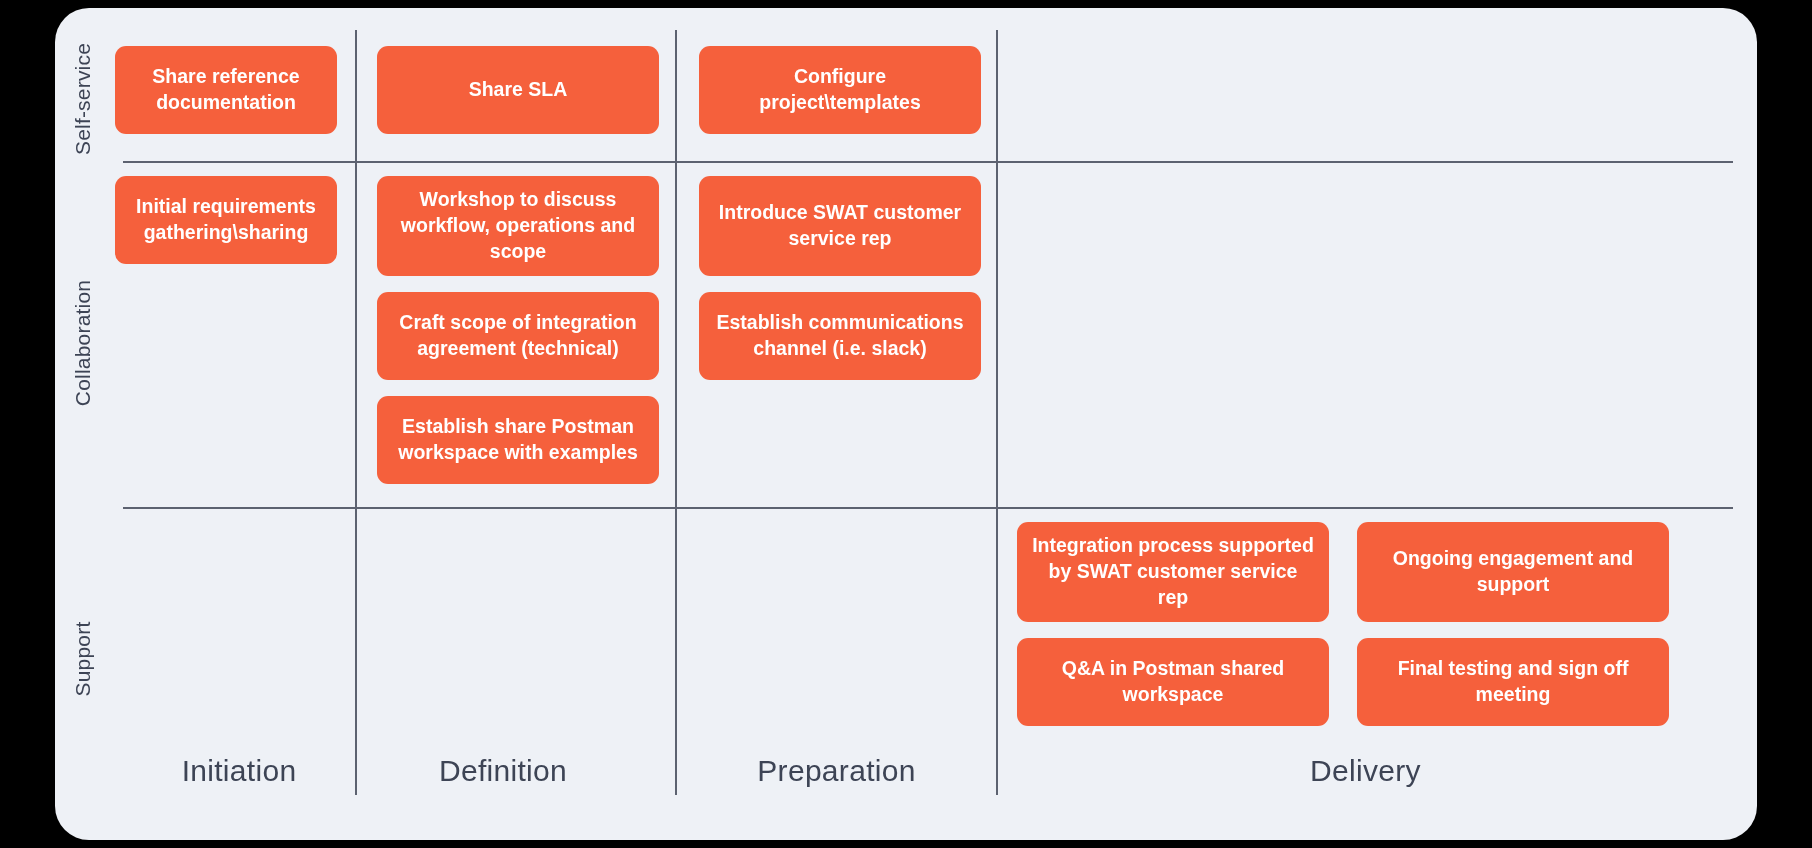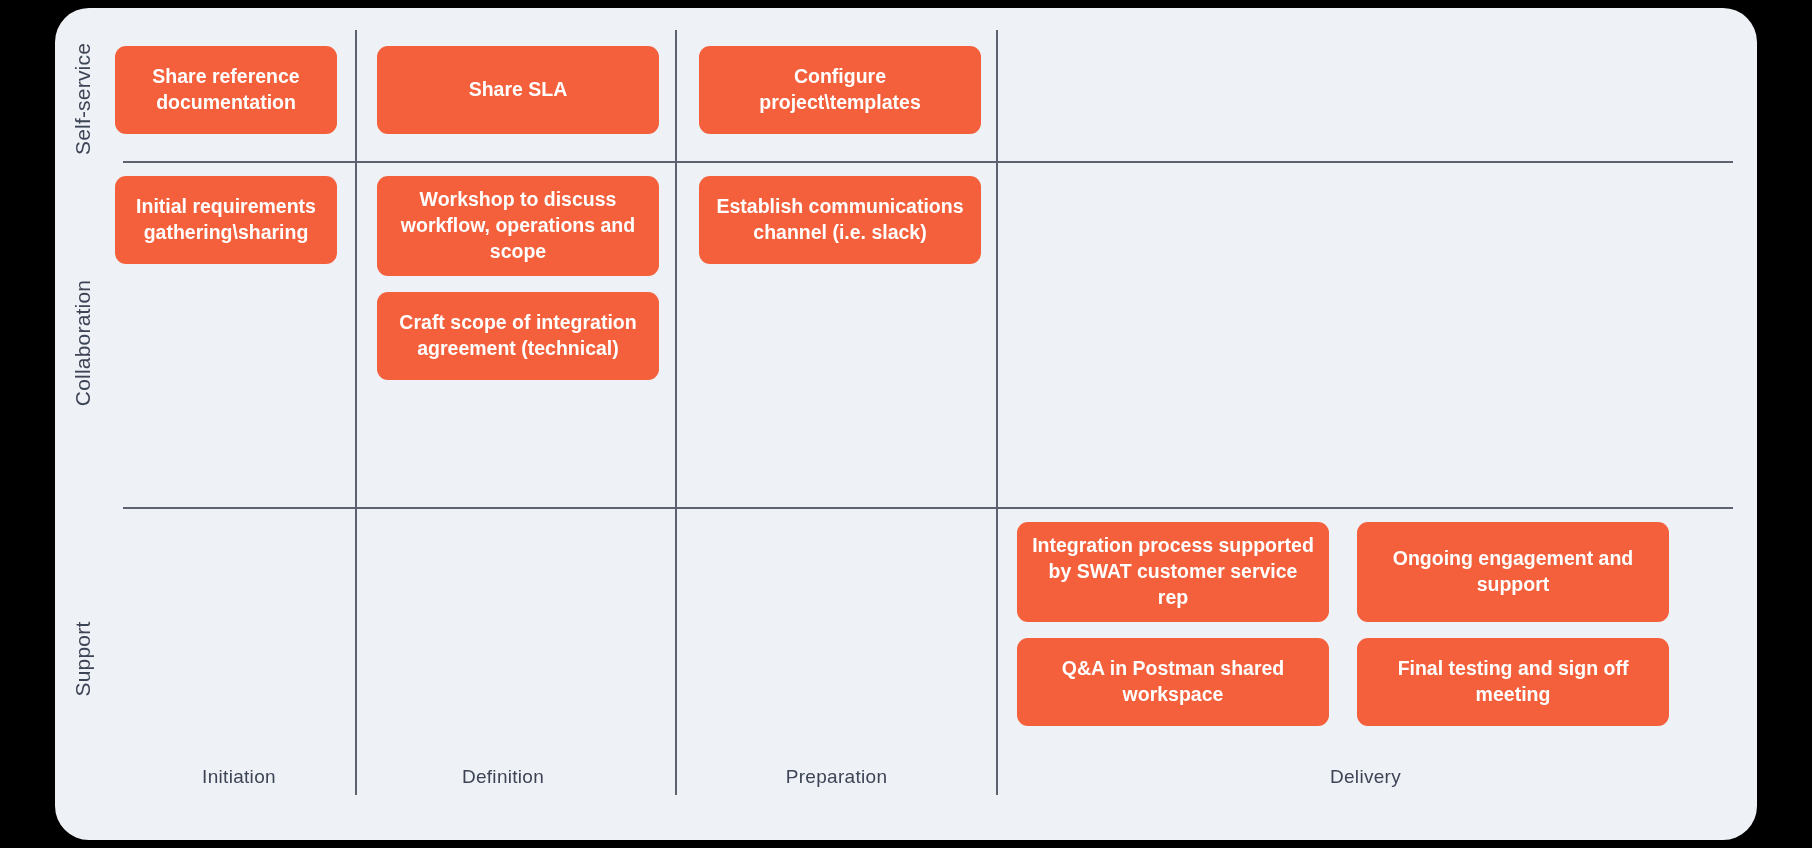--- a/index.html
+++ b/index.html
@@ -83,21 +83,21 @@
     box-sizing:border-box;
   }
   .card.h-std   { height:88px; }
   .card.h-big   { height:100px; }
 
   
   .collabel {
     position:absolute;
     bottom:52px;
     color:#3d4455;
-    font-size:19px;
+    font-size:30px;
     text-align:center;
     letter-spacing:.3px;
   }
 </style>
 </head>
 <body>
 
 <div id="board">
 
   <div class="rowlabel" id="rl-self">
@@ -131,23 +131,25 @@
 
   <div class="cell" style="left:962px; top:38px; width:700px;"></div>
 
   <div class="cell" style="left:60px; top:168px; width:222px;">
     <div class="card h-std">Initial requirements gathering\sharing</div>
   </div>
 
   <div class="cell" style="left:322px; top:168px; width:282px;">
     <div class="card h-big">Workshop to discuss workflow, operations and scope</div>
     <div class="card h-std">Craft scope of integration agreement (technical)</div>
+    <div class="card h-std">Establish share Postman workspace with examples</div>
   </div>
 
   <div class="cell" style="left:644px; top:168px; width:282px;">
+    <div class="card h-big">Introduce SWAT customer service rep</div>
     <div class="card h-std">Establish communications channel (i.e. slack)</div>
   </div>
 
   <div class="cell" style="left:962px; top:168px; width:700px;"></div>
 
   <div class="cell" style="left:60px; top:514px; width:222px;"></div>
 
   <div class="cell" style="left:322px; top:514px; width:282px;"></div>
 
   <div class="cell" style="left:644px; top:514px; width:282px;"></div>

